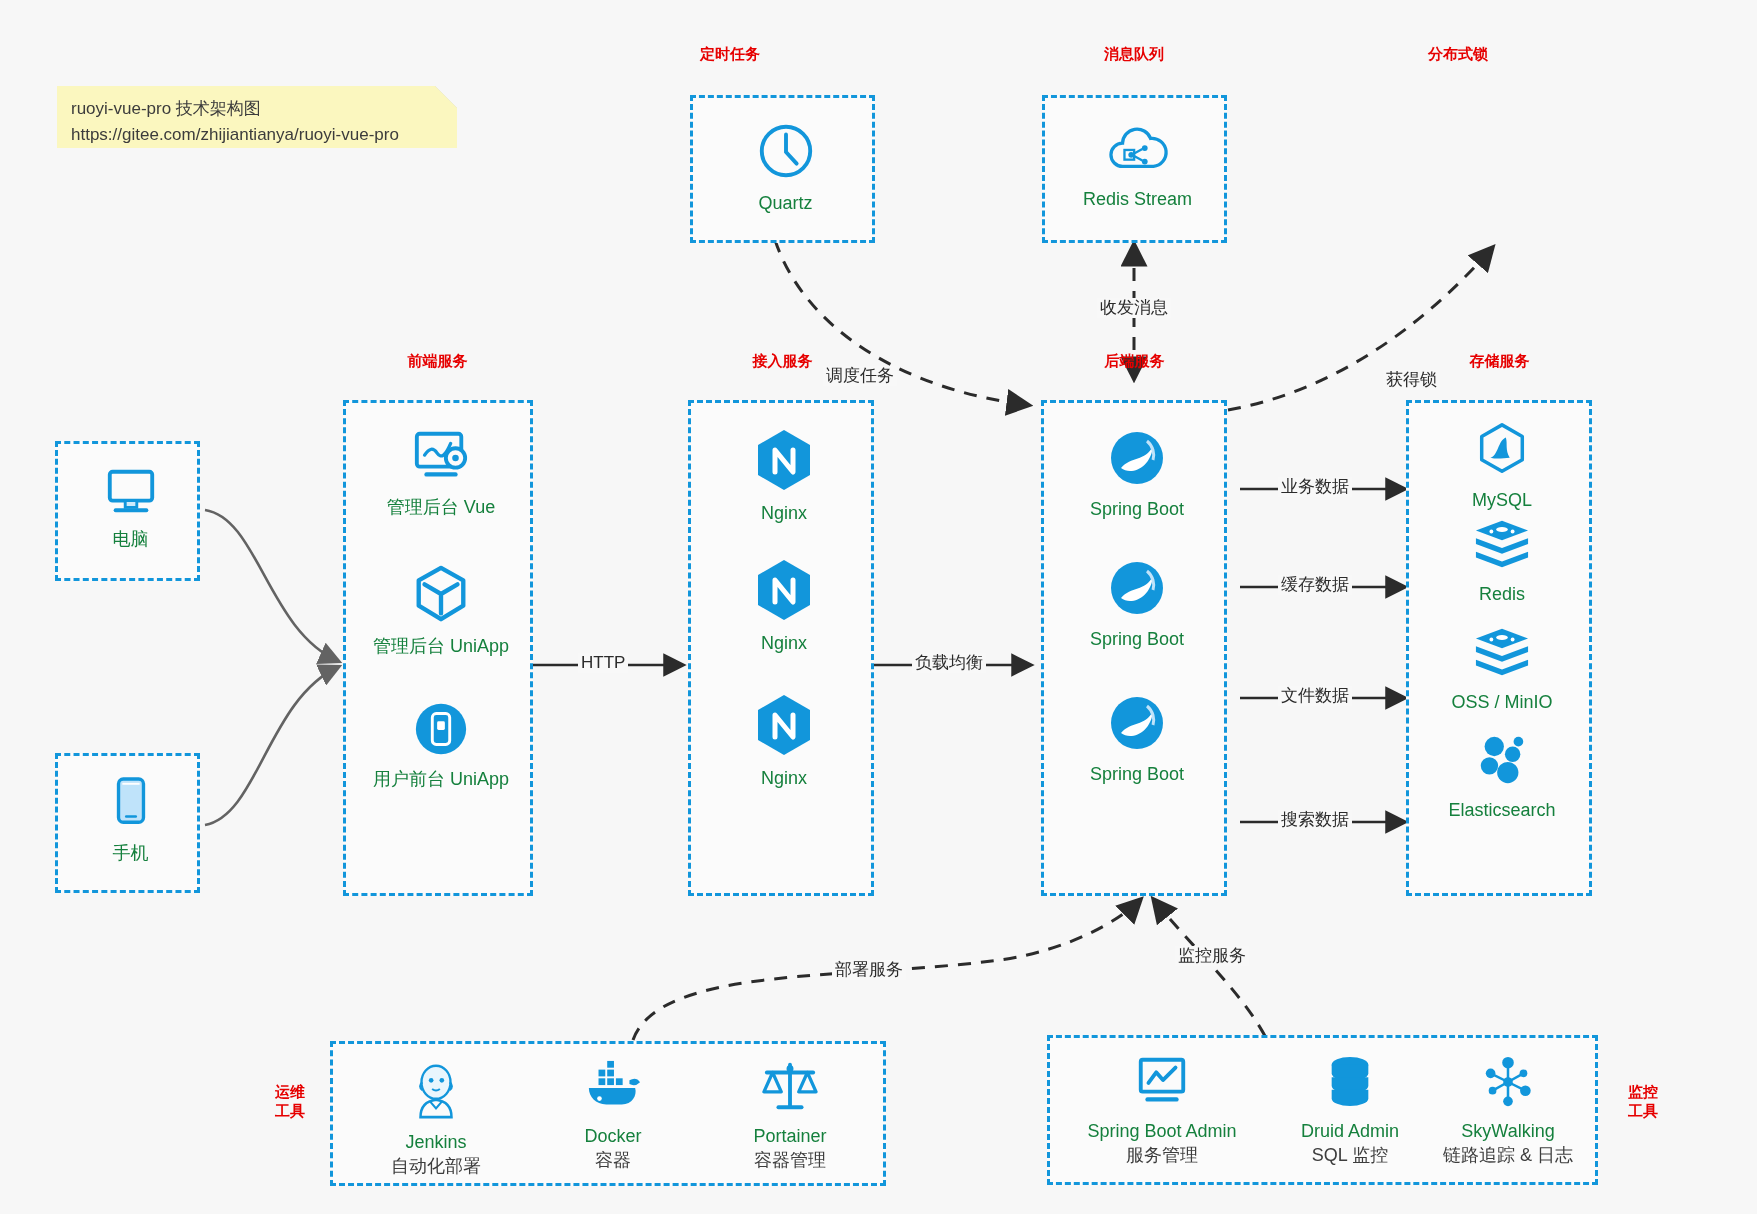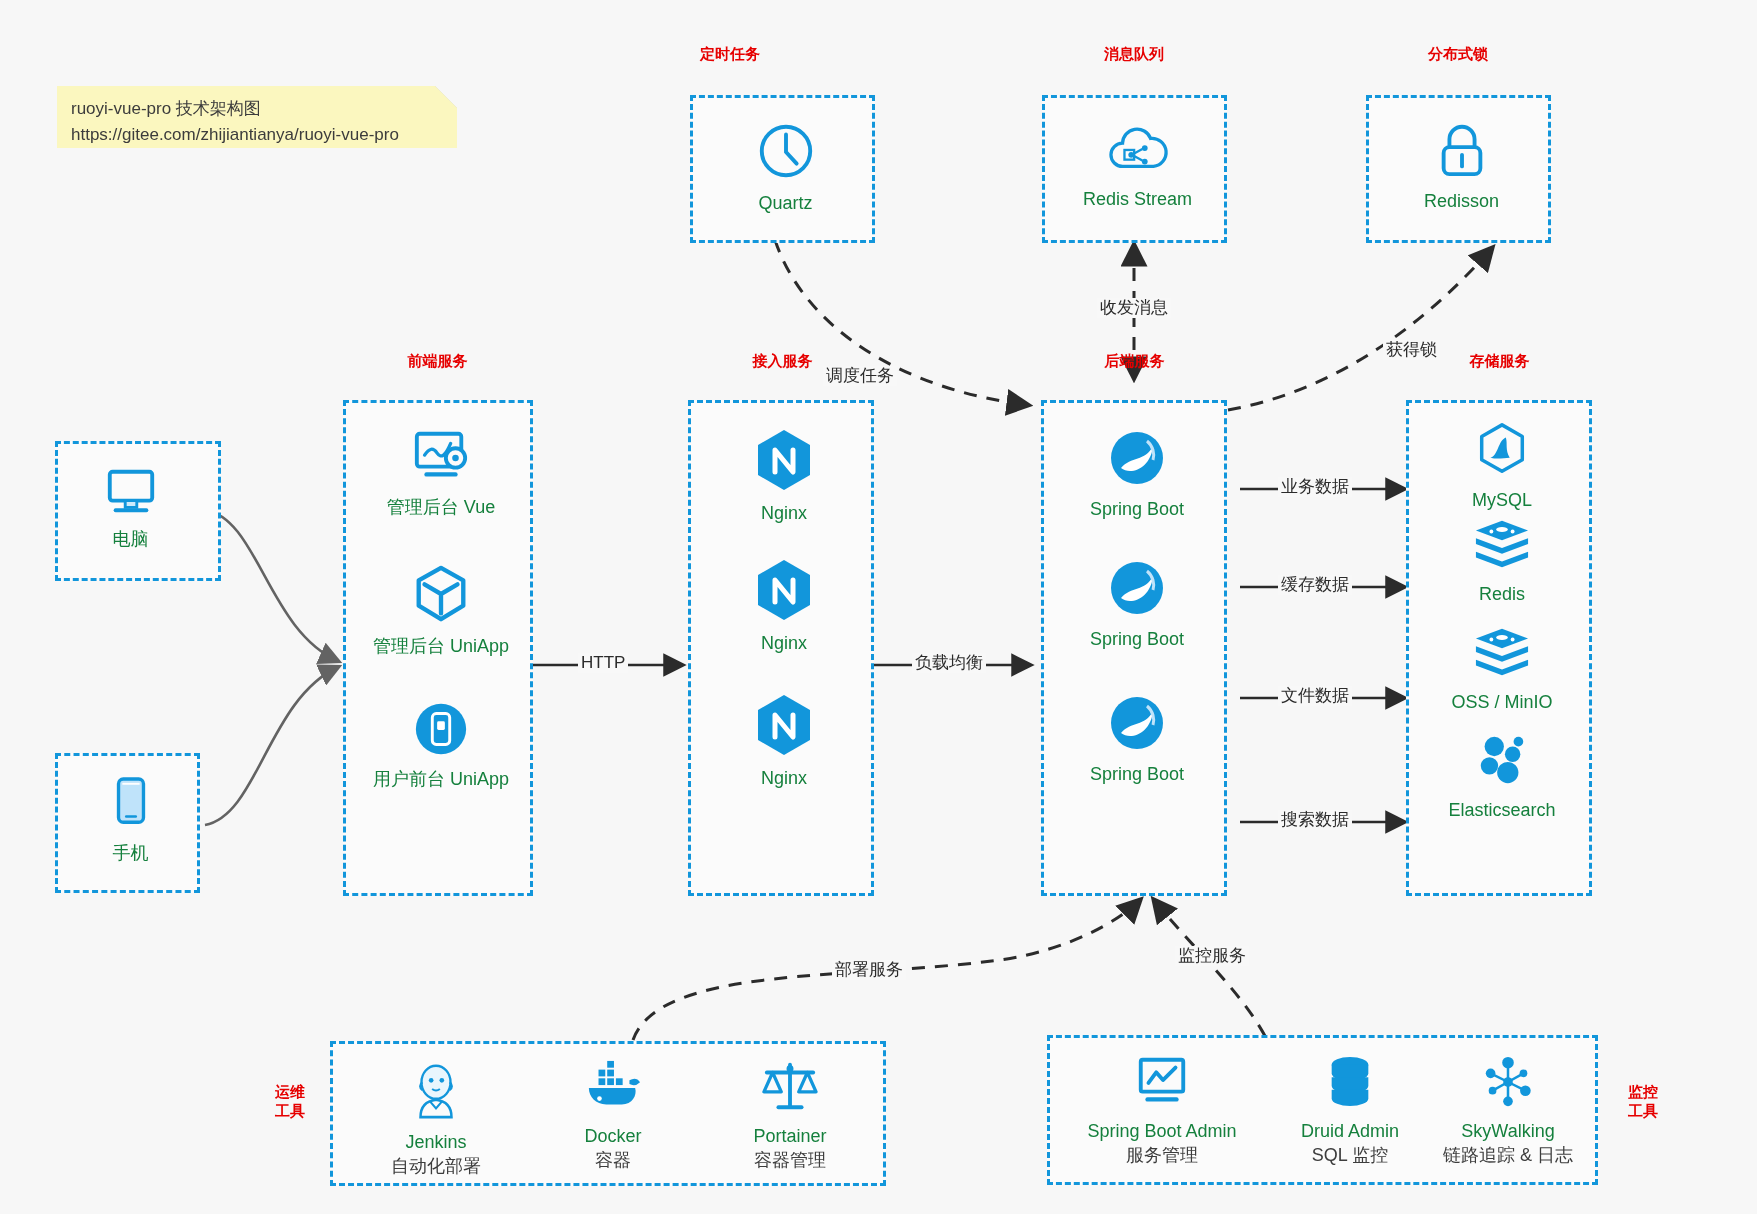--- a/index.html
+++ b/index.html
@@ -131,34 +131,22 @@
             <circle cx="39" cy="43" r="3" fill="#1296db"></circle>
           <path d="M27.5 35 L36.5 30 M27.5 37 L36.5 42" stroke="#1296db" stroke-width="2.4"></path>
           <rect x="18" y="31" width="10" height="10" fill="none" stroke="#1296db" stroke-width="2.4"></rect>
         </svg>
       </span>
       <span class="lbl">Redis Stream</span>
     </div>
   </div>
 
   <div class="gtitle" style="left:1368px;top:45px;width:180px;">分布式锁</div>
-  <div class="gbox" style="left:1366px;top:95px;width:185px;height:148px;">
-    <div class="node" style="left:0;top:22px;width:185px;">
-      <span class="ico">
-        <svg width="58" height="60" viewBox="0 0 60 62">
-          <path d="M17 28 V20 a13 13 0 0 1 26 0 V28" fill="none" stroke="#1296db" stroke-width="4"></path>
-          <rect x="11" y="28" width="38" height="28" rx="6" fill="none" stroke="#1296db" stroke-width="4"></rect>
-          <path d="M30 36 V48" stroke="#1296db" stroke-width="4" stroke-linecap="round"></path>
-        </svg>
-      </span>
-      <span class="lbl">Redisson</span>
-    </div>
-  </div>
-
-  <div class="gbox" style="left:55px;top:441px;width:166px;height:140px;">
+
+  <div class="gbox" style="left:55px;top:441px;width:145px;height:140px;">
     <div class="node" style="left:0;top:20px;width:145px;">
       <span class="ico">
         <svg width="58" height="54" viewBox="0 0 60 56">
           <rect x="8" y="8" width="44" height="30" rx="3" fill="none" stroke="#1296db" stroke-width="4"></rect>
           <path d="M24 38 h12 v7 h-12 z" fill="#cdeafb" stroke="#1296db" stroke-width="3"></path>
           <path d="M14 48 h32" stroke="#1296db" stroke-width="4" stroke-linecap="round"></path>
         </svg>
       </span>
       <span class="lbl">电脑</span>
     </div>
@@ -428,21 +416,21 @@
       </span>
       <span class="lbl">SkyWalking</span>
       <span class="lbl2">链路追踪 &amp; 日志</span>
     </div>
   </div>
 
   <div class="elabel" style="left:578px;top:653px;">HTTP</div>
   <div class="elabel" style="left:912px;top:653px;">负载均衡</div>
   <div class="elabel" style="left:823px;top:366px;">调度任务</div>
   <div class="elabel" style="left:1097px;top:298px;">收发消息</div>
-  <div class="elabel" style="left:1383px;top:340px;">获得锁</div>
+  <div class="elabel" style="left:1383px;top:370px;">获得锁</div>
   <div class="elabel" style="left:1278px;top:477px;">业务数据</div>
   <div class="elabel" style="left:1278px;top:575px;text-align:center;">缓存数据</div>
   <div class="elabel" style="left:1278px;top:686px;">文件数据</div>
   <div class="elabel" style="left:1278px;top:810px;">搜索数据</div>
   <div class="elabel" style="left:832px;top:960px;">部署服务</div>
   <div class="elabel" style="left:1175px;top:946px;">监控服务</div>
 
 </div>
 
 </body></html>

